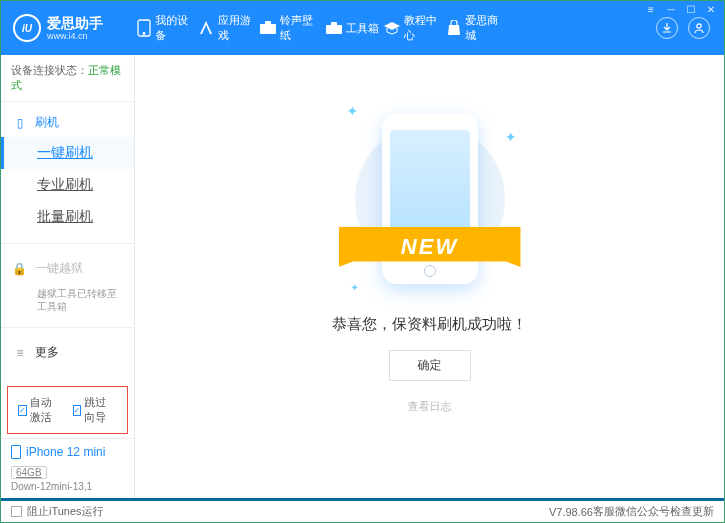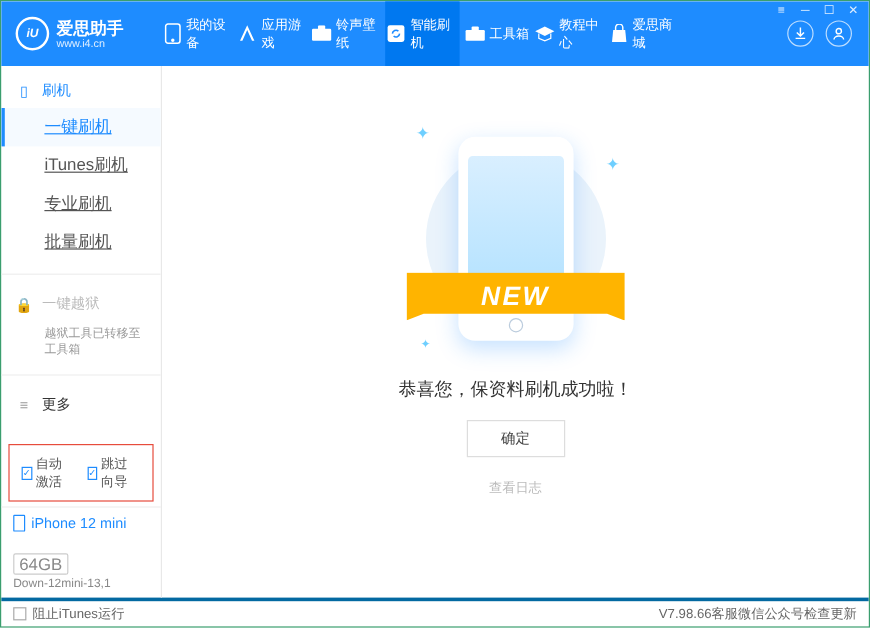--- a/index.html
+++ b/index.html
@@ -30,21 +30,21 @@
 .side-item { padding: 7px 12px 7px 36px; cursor: pointer; color: #555; font-size: 14px; text-decoration: underline; }
 .side-item.active { color: #1e8cff; border-left: 3px solid #1e8cff; background: #f5faff; padding-left: 33px; }
 .side-note { font-size: 10px; color: #999; padding: 4px 12px 4px 36px; line-height: 13px; }
 .side-divider { height: 1px; background: #eee; margin: 4px 0; }
 .checkbox-row { padding: 8px 10px; border: 1px solid #e74c3c; margin: 4px 6px; display: flex; gap: 10px; align-items: center; }
 .chk { display: flex; align-items: center; gap: 3px; font-size: 11px; color: #555; }
 .chk-box { width: 11px; height: 11px; border: 1px solid #1e8cff; display: inline-flex; align-items: center; justify-content: center; color: #1e8cff; font-size: 8px; }
 .device-block { padding: 6px 10px; border-top: 1px solid #eee; }
 .device-name { color: #1e8cff; font-size: 12px; font-weight: 500; display: flex; align-items: center; gap: 5px; }
 .dev-icon { width: 10px; height: 14px; border: 1.2px solid #1e8cff; border-radius: 1px; display: inline-block; }
-.storage-badge { display: inline-block; border: 1px solid #ccc; border-radius: 2px; font-size: 14px; padding: 0 4px; color: #888; margin-top: 18px; }
+.storage-badge { display: inline-block; border: 1px solid #ccc; border-radius: 2px; font-size: 10px; padding: 0 4px; color: #888; margin-top: 7px; text-decoration: underline; }
 .device-sub { font-size: 10px; color: #888; margin-top: 2px; }
 .main { flex: 1; display: flex; flex-direction: column; align-items: center; justify-content: center; position: relative; }
 .phone-illus { width: 130px; height: 180px; position: relative; margin-top: -30px; }
 .phone-circle { width: 150px; height: 150px; background: #eaf3fb; border-radius: 50%; position: absolute; top: 15px; left: -10px; }
 .phone-body { position: absolute; width: 96px; height: 170px; background: #fff; border-radius: 14px; left: 17px; top: 5px; box-shadow: 0 6px 18px rgba(30,140,255,0.25); }
 .phone-screen { position: absolute; inset: 16px 8px 24px 8px; background: linear-gradient(#d9efff,#aee0ff); border-radius: 4px; }
 .phone-home { position: absolute; bottom: 7px; left: 50%; transform: translateX(-50%); width: 12px; height: 12px; border: 1.5px solid #bcd; border-radius: 50%; }
 .new-banner { position: absolute; bottom: 22px; left: -26px; right: -26px; height: 40px; background: #ffb400; display: flex; align-items: center; justify-content: center; color: #fff; font-size: 22px; font-weight: 900; font-style: italic; letter-spacing: 2px; clip-path: polygon(0 0,100% 0,100% 100%,92% 86%,8% 86%,0 100%); }
 .sparkle { position: absolute; color: #6ecfff; font-size: 14px; }
 .success-text { margin-top: 26px; font-size: 15px; color: #333; }
@@ -93,29 +93,20 @@
     </div>
     <div class="nav-item">
       <span class="nav-icon">
           <svg width="18" height="14" viewBox="0 0 18 14" fill="#fff">
             <rect x="1" y="3" width="16" height="10" rx="1"></rect>
             <rect x="6" y="0" width="6" height="4" rx="1"></rect>
           </svg>
         </span>
       <span>铃声壁纸</span>
     </div>
-    <div class="nav-item active">
-      <span class="nav-icon">
-          <svg width="18" height="18" viewBox="0 0 18 18" fill="#fff">
-            <rect x="2" y="2" width="14" height="14" rx="2"></rect>
-            <path d="M6 9a3 3 0 0 1 5-2M12 9a3 3 0 0 1-5 2" stroke="#1e8cff" stroke-width="1.3" fill="none"></path>
-          </svg>
-        </span>
-      <span>智能刷机</span>
-    </div>
     <div class="nav-item">
       <span class="nav-icon">
           <svg width="18" height="14" viewBox="0 0 18 14" fill="#fff">
             <rect x="1" y="4" width="16" height="9" rx="1"></rect>
             <rect x="6" y="1" width="6" height="4" rx="1"></rect>
           </svg>
         </span>
       <span>工具箱</span>
     </div>
     <div class="nav-item">
@@ -147,29 +138,31 @@
         <svg width="12" height="12" viewBox="0 0 12 12" stroke="#fff" stroke-width="1.2" fill="none">
           <circle cx="6" cy="4" r="2.2"></circle>
           <path d="M2 11 a4 3 0 0 1 8 0"></path>
         </svg>
       </div>
   </div>
 </div>
 
 <div class="body-area">
   <div class="sidebar">
+    <div class="conn-status">
+      <span>设备连接状态：</span><span class="mode">正常模式</span>
+    </div>
     <div class="side-scroll">
       <div class="side-section">
         <div class="side-header blue">
           <span class="side-icon" style="color:#1e8cff">▯</span>
           <span>刷机</span>
         </div>
         <div class="side-items">
           <div class="side-item active">一键刷机</div>
-          <div class="side-item">iTunes刷机</div>
           <div class="side-item">专业刷机</div>
           <div class="side-item">批量刷机</div>
         </div>
       </div>
       <div class="side-divider"></div>
       <div class="side-section">
         <div class="side-header" style="color:#bbb">
           <span class="side-icon">🔒</span>
           <span>一键越狱</span>
         </div>

